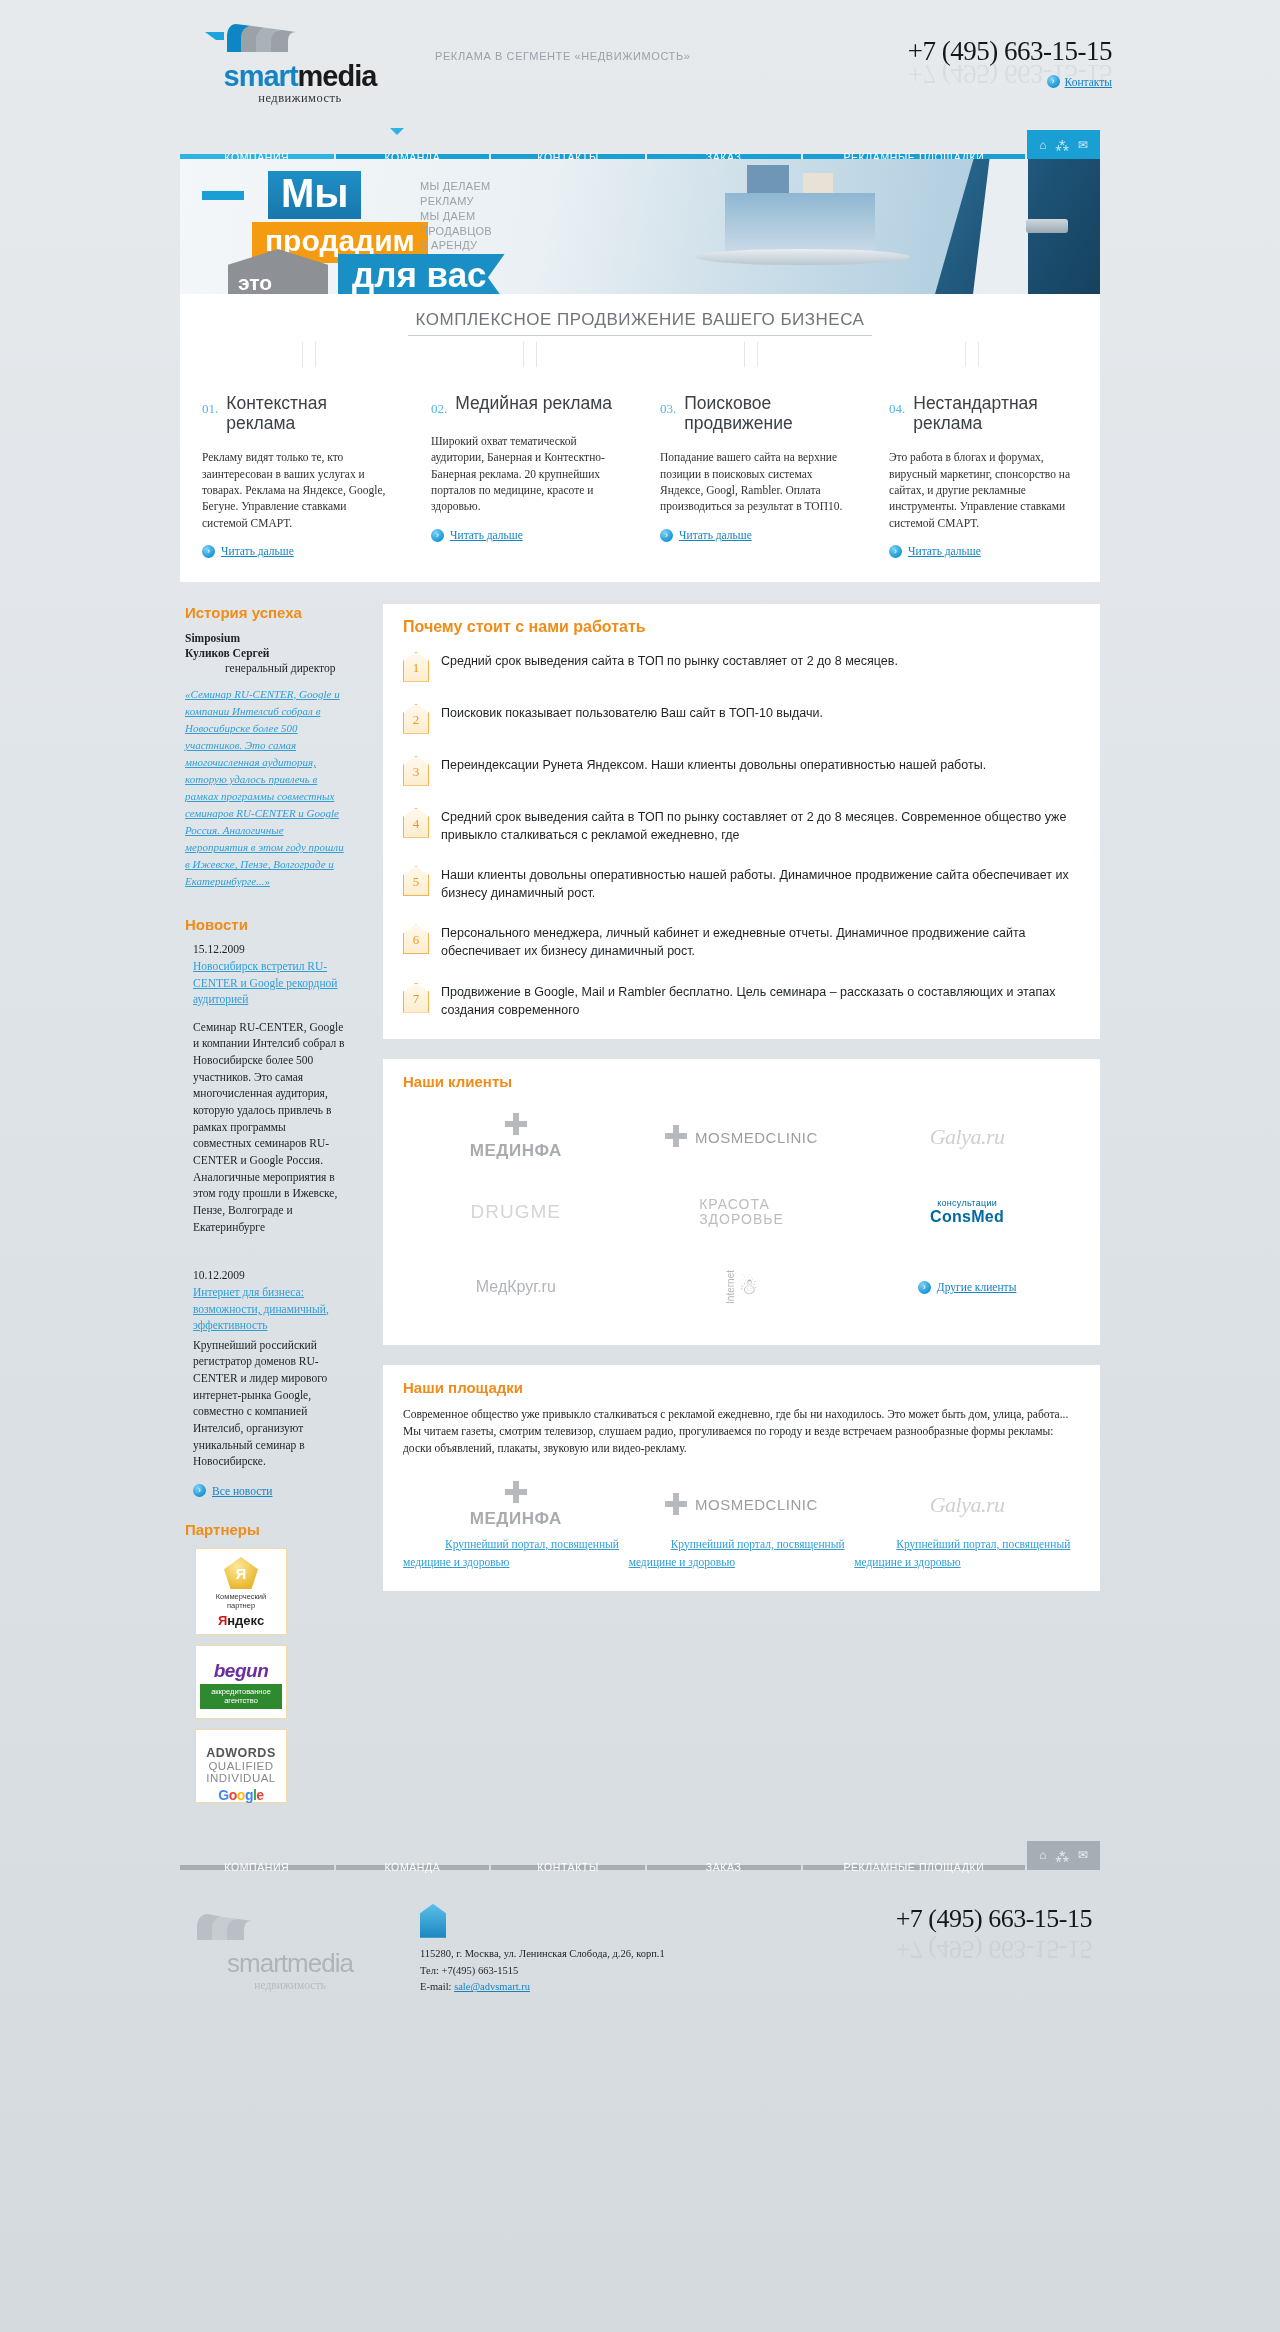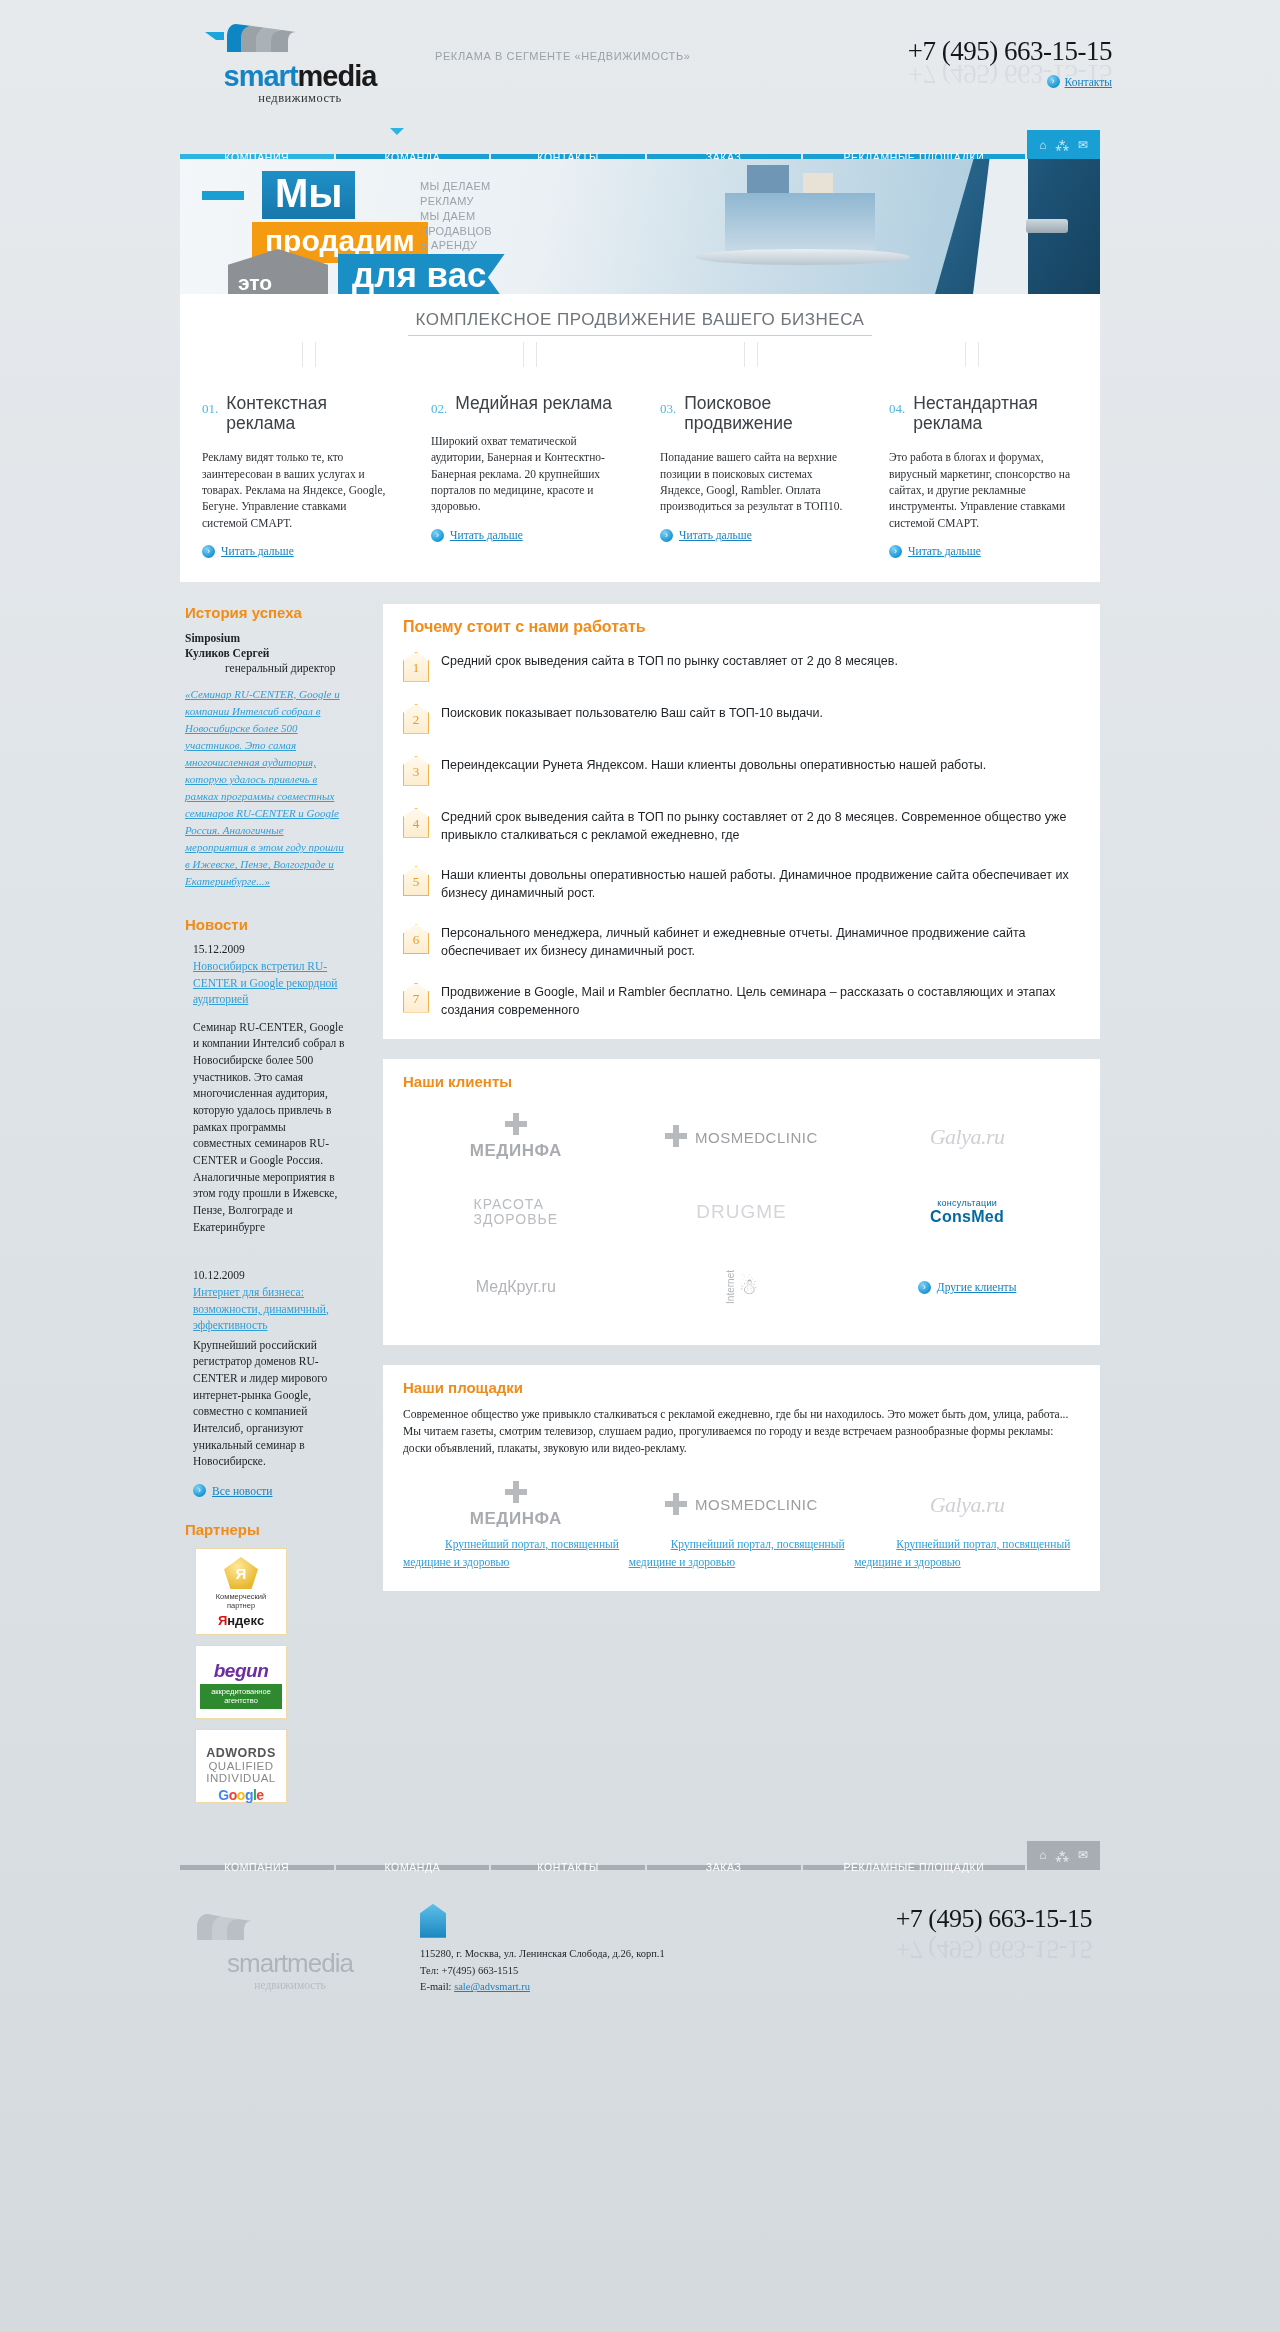--- a/index.html
+++ b/index.html
@@ -42,21 +42,21 @@
   .nav-icons { background: #1a9fd4; display:flex; align-items:center; gap:9px;
                padding: 0 12px; color:#cdeaf7; font-size: 12px; }
   .nav-icons span { cursor: pointer; }
   .nav-arrow { position: absolute; left: 230px; top: 128px; width: 0; height: 0;
      border-left: 7px solid transparent; border-right: 7px solid transparent; border-top: 7px solid #2eb4e3; }
 
   
   .banner { position: relative; margin: 0 20px; height: 135px; overflow: hidden;
             background: linear-gradient(100deg,#f4f7f9 0%,#eaf0f4 40%,#cfe0ea 60%,#9fc4da 100%); }
   .ban-dash { position: absolute; left: 22px; top: 32px; width: 42px; height: 9px; background: #1a9fd4; }
-  .ban-my { position: absolute; left: 82px; top: 12px; background: linear-gradient(180deg,#1e8fc6,#1877ac);
+  .ban-my { position: absolute; left: 88px; top: 12px; background: linear-gradient(180deg,#1e8fc6,#1877ac);
      color:#fff; font-size: 40px; font-weight: bold; padding: 1px 13px 5px; line-height: 1.05; }
   .ban-prod { position: absolute; left: 72px; top: 63px; background: #f59b11; color: #fff;
      font-size: 30px; font-weight: bold; padding: 3px 13px 6px; line-height: 1.05; }
   .ban-house { position: absolute; left: 48px; top: 90px; width: 100px; height: 45px;
      background: #8d9196; clip-path: polygon(50% 0,100% 35%,100% 100%,0 100%,0 35%); }
   .ban-eto { position: absolute; left: 58px; top: 112px; color: #fff; font-size: 21px; font-weight: bold; }
   .ban-dlya { position: absolute; left: 158px; top: 95px; background: #1a8fc6; color: #fff;
      font-size: 35px; font-weight: bold; padding: 3px 18px 7px 14px; line-height: 1.05;
      clip-path: polygon(0 0,100% 0,90% 50%,100% 100%,0 100%); }
   .ban-small { position: absolute; left: 240px; top: 20px; font-size: 11px; color: #9aa3aa;
@@ -450,27 +450,27 @@
           <div class="cl-cell">
             <div class="lg-mos">
                 <span class="cross"></span>
               <span>MOSMEDCLINIC</span>
               </div>
           </div>
           <div class="cl-cell">
             <div class="lg-galya">Galya.ru</div>
           </div>
           <div class="cl-cell">
+            <div class="lg-drug">DRUGME</div>
+          </div>
+          <div class="cl-cell">
             <div class="lg-kras">
               <div>КРАСОТА</div>
               <div>ЗДОРОВЬЕ</div>
               </div>
-          </div>
-          <div class="cl-cell">
-            <div class="lg-drug">DRUGME</div>
           </div>
           <div class="cl-cell">
             <div class="lg-cons">
               <div class="t">консультации</div>
               <div class="b">ConsMed</div>
               </div>
           </div>
           <div class="cl-cell">
             <div class="lg-medkrug">МедКруг.ru</div>
           </div>

